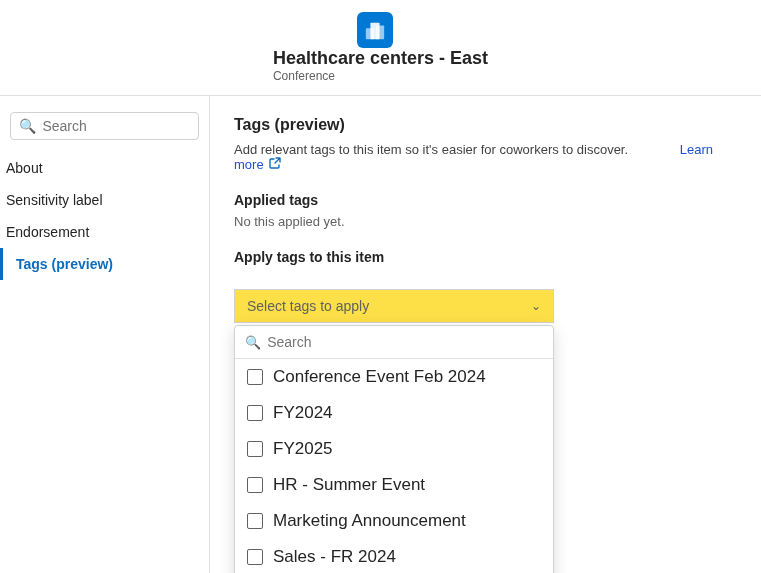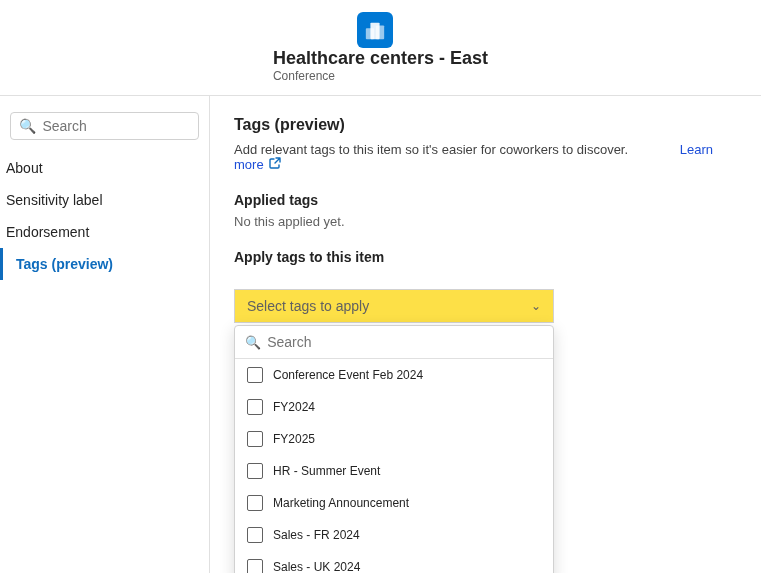--- a/index.html
+++ b/index.html
@@ -39,21 +39,21 @@
 
     
     .dropdown-container { position: relative; width: 320px; }
     .dropdown-trigger { display: flex; justify-content: space-between; align-items: center; border: 1px solid #d1d1d1; border-radius: 0; padding: 8px 12px; cursor: pointer; background: #fde047; font-size: 14px; color: #616161; }
     .chevron-icon { font-size: 12px; color: #616161; }
 
     .dropdown-panel { position: absolute; top: calc(100% + 2px); left: 0; width: 320px; background: #fff; border: 1px solid #d1d1d1; border-radius: 4px; box-shadow: 0 4px 16px rgba(0,0,0,0.14); z-index: 100; }
     .dropdown-search { display: flex; align-items: center; gap: 6px; padding: 8px 10px; border-bottom: 1px solid #e0e0e0; }
     .dropdown-search input { border: none; outline: none; font-size: 14px; color: #424242; width: 100%; }
     .dropdown-list { max-height: 260px; overflow-y: auto; }
-    .dropdown-item { display: flex; align-items: center; padding: 8px 12px; gap: 10px; cursor: pointer; font-size: 12px; color: #242424; }
+    .dropdown-item { display: flex; align-items: center; padding: 8px 12px; gap: 10px; cursor: pointer; font-size: 17px; color: #242424; }
     .checkbox { width: 16px; height: 16px; border: 1.5px solid #616161; border-radius: 2px; flex-shrink: 0; background: #fff; }
   </style>
 </head>
 <body>
 
 <div class="header">
   <div class="header-icon">
     <svg viewBox="0 0 24 24" fill="none" xmlns="http://www.w3.org/2000/svg">
       <rect x="2" y="10" width="9" height="12" rx="1" fill="#fff" opacity="0.6"></rect>
       <rect x="7" y="4" width="10" height="18" rx="1" fill="#fff" opacity="0.9"></rect>

